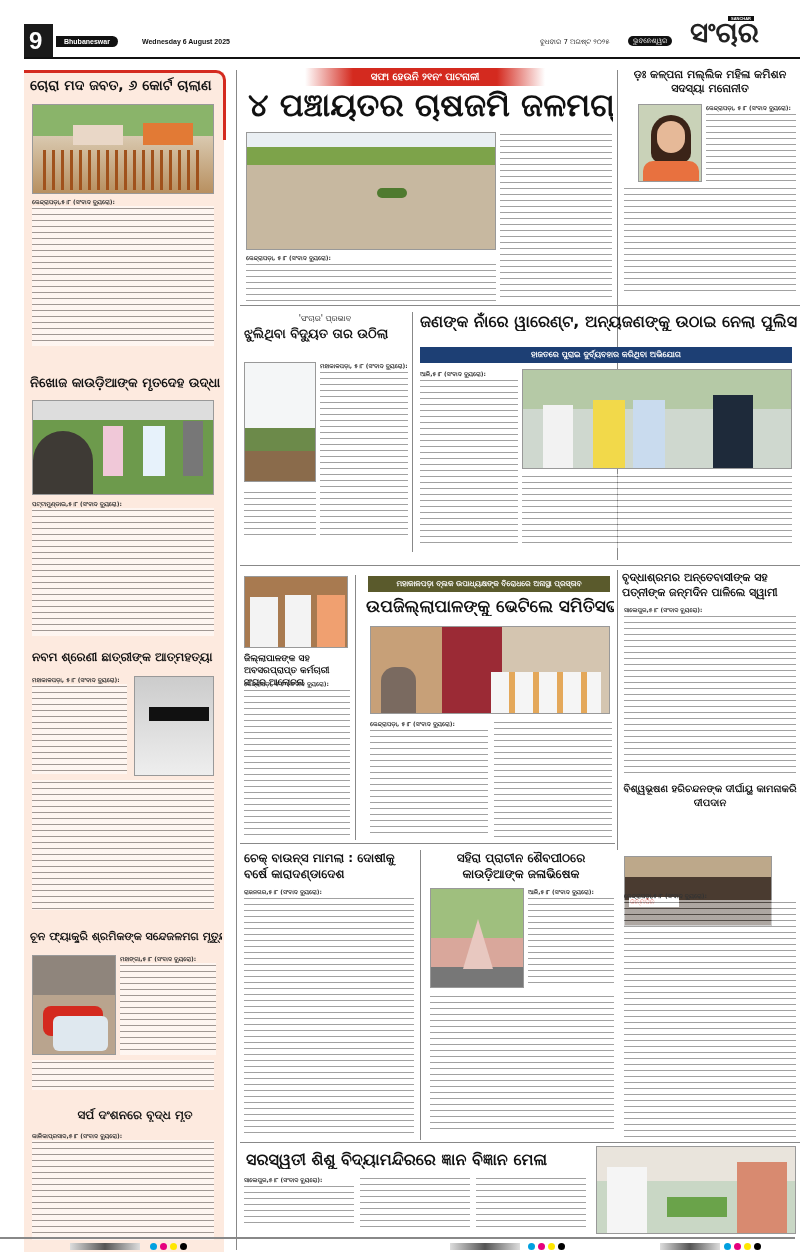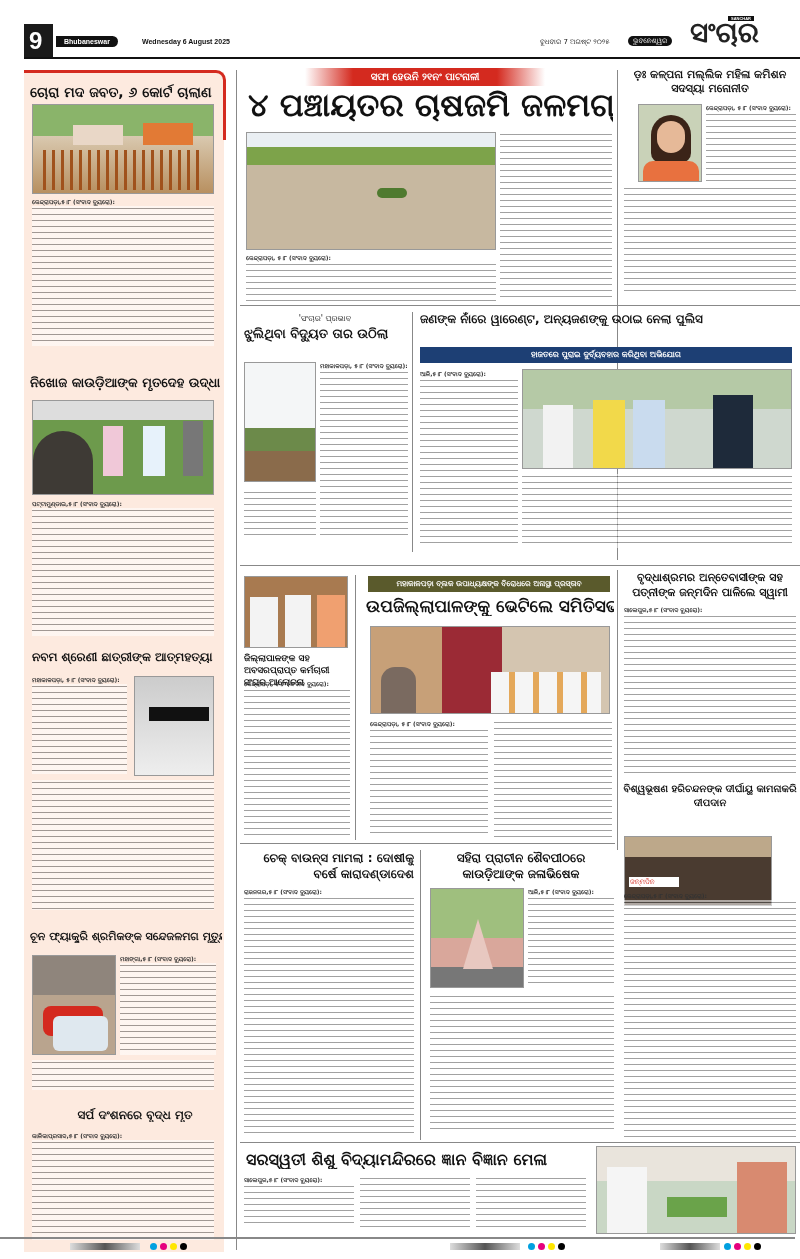--- a/index.html
+++ b/index.html
@@ -22,21 +22,21 @@
   <div class="abs" style="left:540px;top:38px;font-size:7px">ବୁଧବାର 7 ଅଗଷ୍ଟ ୨୦୨୫</div>
   <div class="abs" style="left:628px;top:36px;background:#111;color:#fff;font-size:7px;padding:1px 5px;border-radius:8px">ଭୁବନେଶ୍ୱର</div>
   <div class="abs" style="left:728px;top:16px;font:bold 4px 'Liberation Sans',sans-serif;background:#111;color:#fff;padding:0 3px">SANCHAR</div>
   <div class="abs" style="left:690px;top:16px;font:bold 28px 'DejaVu Sans',sans-serif;color:#222">ସଂଚାର</div>
   <div class="abs" style="left:24px;top:57px;width:776px;height:2px;background:#111"></div>
 </div>
 
 <div class="abs" style="left:24px;top:72px;width:200px;height:1180px;background:#fdeadf"></div>
 <div class="abs" style="left:24px;top:70px;width:202px;height:70px;border-top:3px solid #d42a1f;border-right:3px solid #d42a1f;border-radius:0 10px 0 0"></div>
 
-<div class="abs hl" style="left:30px;top:84px;width:190px;font-size:14px">ଚୋରା ମଦ ଜବତ, ୬ କୋର୍ଟ ଚାଲାଣ</div>
+<div class="abs hl" style="left:30px;top:77px;width:190px;font-size:14px">ଚୋରା ମଦ ଜବତ, ୬ କୋର୍ଟ ଚାଲାଣ</div>
 <div class="abs photo" style="left:32px;top:104px;width:182px;height:90px;background:linear-gradient(#8ab46a 0 35%,#d9c9b0 35%,#b89060 100%)">
   <div style="position:absolute;left:40px;top:20px;width:50px;height:20px;background:#e9d7c7"></div>
   <div style="position:absolute;left:110px;top:18px;width:50px;height:22px;background:#e27a35"></div>
   <div style="position:absolute;left:10px;top:45px;width:160px;height:40px;background:repeating-linear-gradient(90deg,#a0521c 0 3px,transparent 3px 9px)"></div>
 </div>
 <div class="abs txt" style="left:32px;top:198px;width:182px;font-weight:bold">କେନ୍ଦ୍ରାପଡ଼ା,୫।୮ (ସଂବାଦ ବ୍ୟୁରୋ):</div>
 <div class="abs lines" style="left:32px;top:206px;width:182px;height:140px"></div>
 
 <div class="abs hl" style="left:30px;top:375px;width:190px;font-size:13px">ନିଖୋଜ କାଉଡ଼ିଆଙ୍କ ମୃତଦେହ ଉଦ୍ଧାର</div>
 <div class="abs photo" style="left:32px;top:400px;width:182px;height:95px;background:linear-gradient(#ddd 0 20%,#6d9a4c 20% 100%)">
@@ -96,21 +96,21 @@
 
 <div class="abs" style="left:250px;top:314px;width:150px;font-size:8px;text-align:center;color:#111">'ସଂଚାର' ପ୍ରଭାବ</div>
 <div class="abs hl" style="left:244px;top:326px;width:160px;font-size:13px">ଝୁଲିଥିବା ବିଦ୍ୟୁତ ତାର ଉଠିଲା</div>
 <div class="abs photo" style="left:244px;top:362px;width:72px;height:120px;background:linear-gradient(#f4f6f7 0 55%,#6c8a4a 55% 75%,#8a6b4b 75%)"></div>
 <div class="abs txt" style="left:320px;top:362px;width:88px;font-weight:bold">ମହାକାଳପଡ଼ା, ୫।୮ (ସଂବାଦ ବ୍ୟୁରୋ):</div>
 <div class="abs lines" style="left:320px;top:370px;width:88px;height:170px"></div>
 <div class="abs lines" style="left:244px;top:490px;width:72px;height:50px"></div>
 
 <div class="vline" style="left:412px;top:312px;height:240px"></div>
 
-<div class="abs hl" style="left:420px;top:312px;width:380px;font-size:12px">ଜଣଙ୍କ ନାଁରେ ୱାରେଣ୍ଟ, ଅନ୍ୟଜଣଙ୍କୁ ଉଠାଇ ନେଲା ପୁଲିସ</div>
+<div class="abs hl" style="left:420px;top:312px;width:380px;font-size:16px">ଜଣଙ୍କ ନାଁରେ ୱାରେଣ୍ଟ, ଅନ୍ୟଜଣଙ୍କୁ ଉଠାଇ ନେଲା ପୁଲିସ</div>
 <div class="abs" style="left:420px;top:347px;width:372px;height:16px;background:#1d3f74;color:#fff;font-size:8px;font-weight:bold;text-align:center;line-height:16px">ହାଜତରେ ପୁରାଇ ଦୁର୍ବ୍ୟବହାର କରିଥିବା ଅଭିଯୋଗ</div>
 <div class="abs txt" style="left:420px;top:370px;width:98px;font-weight:bold">ଆଳି,୫।୮ (ସଂବାଦ ବ୍ୟୁରୋ):</div>
 <div class="abs lines" style="left:420px;top:378px;width:98px;height:170px"></div>
 <div class="abs photo" style="left:522px;top:369px;width:270px;height:100px;background:linear-gradient(#b5c9a6 0 40%,#cfd8cf 40%)">
   <div style="position:absolute;left:20px;top:35px;width:30px;height:65px;background:#f2f2f2"></div>
   <div style="position:absolute;left:70px;top:30px;width:32px;height:70px;background:#f2d94a"></div>
   <div style="position:absolute;left:110px;top:30px;width:32px;height:70px;background:#c9dbee"></div>
   <div style="position:absolute;left:190px;top:25px;width:40px;height:75px;background:#1e2a3a"></div>
 </div>
 <div class="abs lines" style="left:522px;top:474px;width:270px;height:74px"></div>
@@ -131,34 +131,34 @@
 <div class="abs" style="left:368px;top:576px;width:242px;height:16px;background:#5a5a2c;color:#fff;font-size:7.5px;font-weight:bold;text-align:center;line-height:16px;white-space:nowrap;overflow:hidden">ମହାକାଳପଡ଼ା ବ୍ଲକ ଉପାଧ୍ୟକ୍ଷଙ୍କ ବିରୋଧରେ ଅନାସ୍ଥା ପ୍ରସ୍ତାବ</div>
 <div class="abs hl" style="left:366px;top:596px;width:248px;font-size:17px">ଉପଜିଲ୍ଲାପାଳଙ୍କୁ ଭେଟିଲେ ସମିତିସଭ୍ୟ</div>
 <div class="abs photo" style="left:370px;top:626px;width:240px;height:88px;background:linear-gradient(90deg,#c7a078 0 30%,#9b2a35 30% 55%,#d4c5b0 55%)">
   <div style="position:absolute;left:10px;top:40px;width:35px;height:48px;background:#7a6a60;border-radius:14px 14px 0 0"></div>
   <div style="position:absolute;left:120px;top:45px;width:110px;height:43px;background:repeating-linear-gradient(90deg,#f5f5f5 0 18px,#e4a85a 18px 24px)"></div>
 </div>
 <div class="abs txt" style="left:370px;top:720px;width:118px;font-weight:bold">କେନ୍ଦ୍ରାପଡ଼ା, ୫।୮ (ସଂବାଦ ବ୍ୟୁରୋ):</div>
 <div class="abs lines" style="left:370px;top:728px;width:118px;height:110px"></div>
 <div class="abs lines" style="left:494px;top:720px;width:118px;height:118px"></div>
 
-<div class="abs hl" style="left:622px;top:570px;width:176px;font-size:11px;text-align:center;white-space:normal;line-height:15px">ବୃଦ୍ଧାଶ୍ରମର ଅନ୍ତେବାସୀଙ୍କ ସହ ପତ୍ନୀଙ୍କ ଜନ୍ମଦିନ ପାଳିଲେ ସ୍ୱାମୀ</div>
+<div class="abs hl" style="left:622px;top:570px;width:176px;font-size:11px;text-align:left;white-space:normal;line-height:15px">ବୃଦ୍ଧାଶ୍ରମର ଅନ୍ତେବାସୀଙ୍କ ସହ ପତ୍ନୀଙ୍କ ଜନ୍ମଦିନ ପାଳିଲେ ସ୍ୱାମୀ</div>
 <div class="abs txt" style="left:624px;top:606px;width:172px;font-weight:bold">ସାଲେପୁର,୫।୮ (ସଂବାଦ ବ୍ୟୁରୋ):</div>
 <div class="abs lines" style="left:624px;top:614px;width:172px;height:160px"></div>
 
 <div class="abs hl" style="left:622px;top:782px;width:176px;font-size:10px;text-align:center;white-space:normal;line-height:14px">ବିଶ୍ୱଭୂଷଣ ହରିଚନ୍ଦନଙ୍କ ଦୀର୍ଘାୟୁ କାମନାକରି ଦୀପଦାନ</div>
-<div class="abs photo" style="left:624px;top:836px;width:148px;height:70px;background:linear-gradient(#bda88a 0 30%,#4a3b30 30%)">
+<div class="abs photo" style="left:624px;top:856px;width:148px;height:70px;background:linear-gradient(#bda88a 0 30%,#4a3b30 30%)">
   <div class="abs" style="left:4px;top:40px;width:50px;font-size:7px;color:#d42a1f;background:#fff;padding:1px">ଜନ୍ମଦିନ</div>
 </div>
 <div class="abs txt" style="left:624px;top:892px;width:172px;font-weight:bold">କେନ୍ଦ୍ରାପଡ଼ା,୫।୮ (ସଂବାଦ ବ୍ୟୁରୋ):</div>
 <div class="abs lines" style="left:624px;top:900px;width:172px;height:270px"></div>
 
 <div class="hrule" style="left:240px;top:843px;width:375px"></div>
 
-<div class="abs hl" style="left:244px;top:850px;width:170px;font-size:12px;text-align:right;white-space:normal;line-height:16px">ଚେକ୍ ବାଉନ୍ସ ମାମଲା : ଦୋଷୀକୁ ବର୍ଷେ କାରାଦଣ୍ଡାଦେଶ</div>
+<div class="abs hl" style="left:244px;top:850px;width:170px;font-size:12px;text-align:left;white-space:normal;line-height:16px">ଚେକ୍ ବାଉନ୍ସ ମାମଲା : ଦୋଷୀକୁ ବର୍ଷେ କାରାଦଣ୍ଡାଦେଶ</div>
 <div class="abs txt" style="left:244px;top:888px;width:170px;font-weight:bold">ରାଜନଗର,୫।୮ (ସଂବାଦ ବ୍ୟୁରୋ):</div>
 <div class="abs lines" style="left:244px;top:896px;width:170px;height:240px"></div>
 
 <div class="vline" style="left:420px;top:850px;height:290px"></div>
 
 <div class="abs hl" style="left:428px;top:850px;width:186px;font-size:12px;text-align:center;white-space:normal;line-height:16px">ସହିରା ପ୍ରାଚୀନ ଶୈବପୀଠରେ କାଉଡ଼ିଆଙ୍କ ଜଳାଭିଷେକ</div>
 <div class="abs photo" style="left:430px;top:888px;width:94px;height:100px;background:linear-gradient(#9fbf7e 0 50%,#d9a79b 50% 80%,#777 80%)">
   <div style="position:absolute;left:32px;top:30px;width:30px;height:50px;background:#e8c8c0;clip-path:polygon(50% 0,100% 100%,0 100%)"></div>
 </div>
 <div class="abs txt" style="left:528px;top:888px;width:86px;font-weight:bold">ଆଳି,୫।୮ (ସଂବାଦ ବ୍ୟୁରୋ):</div>

